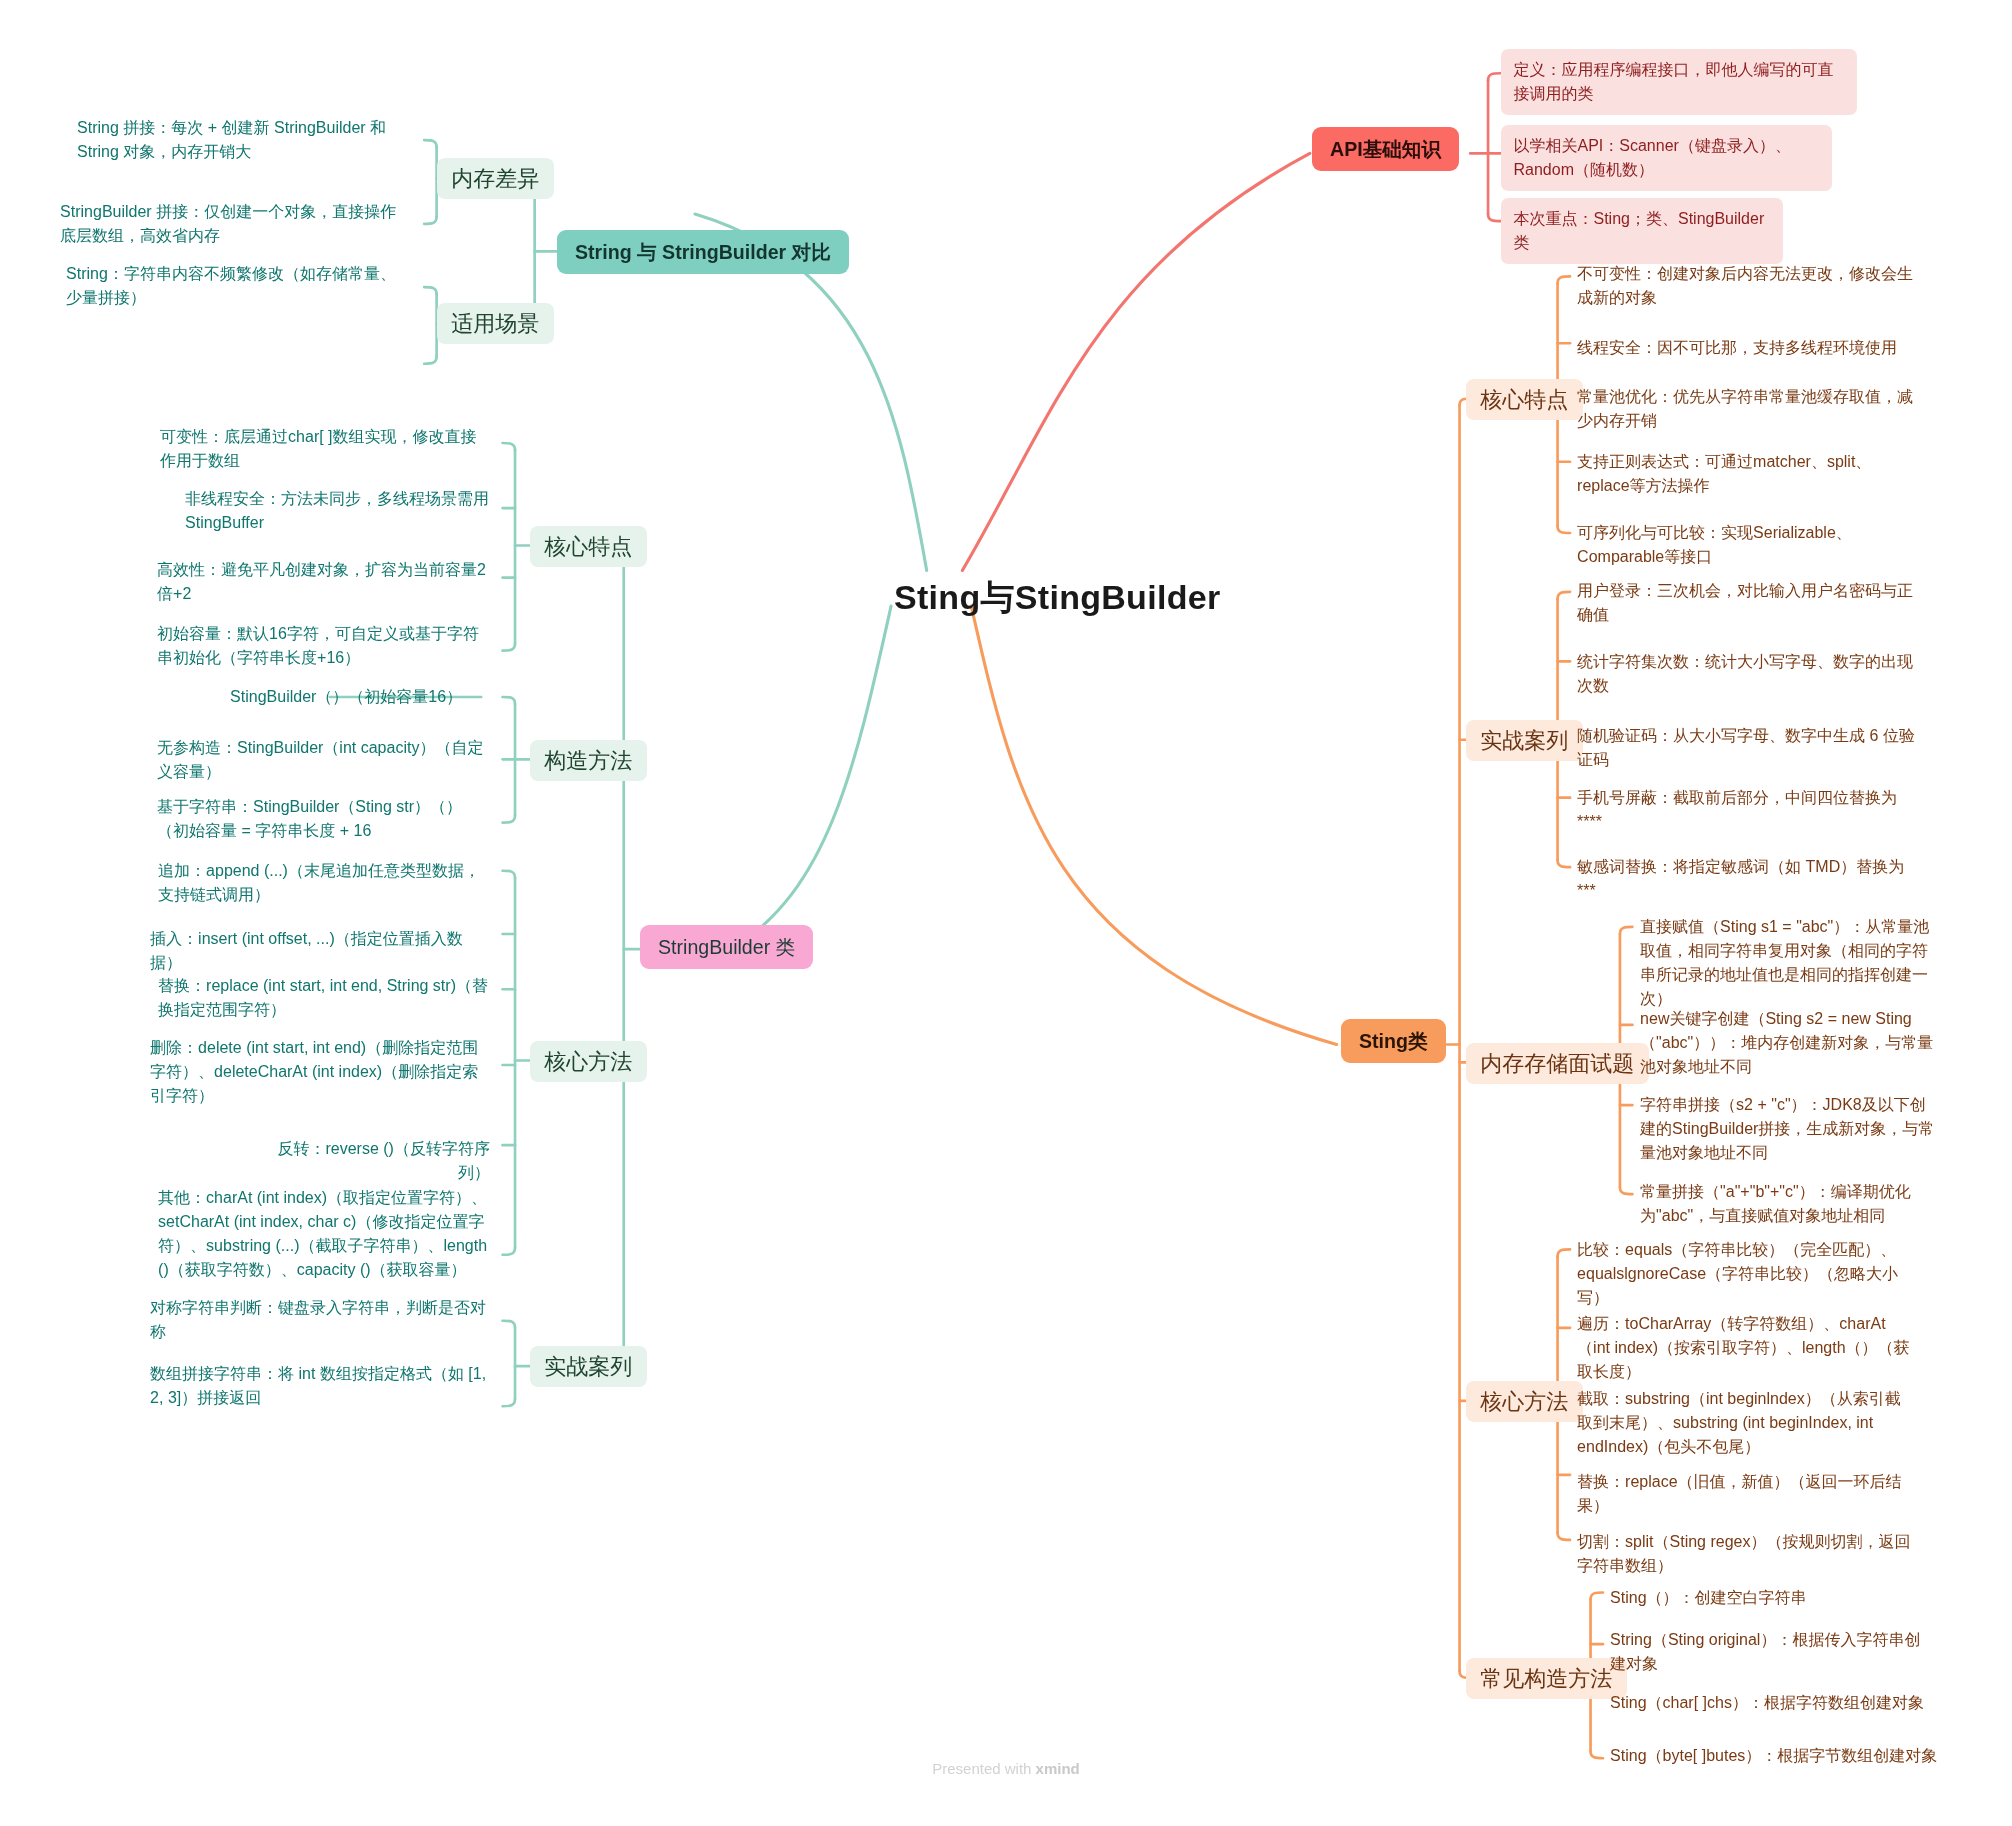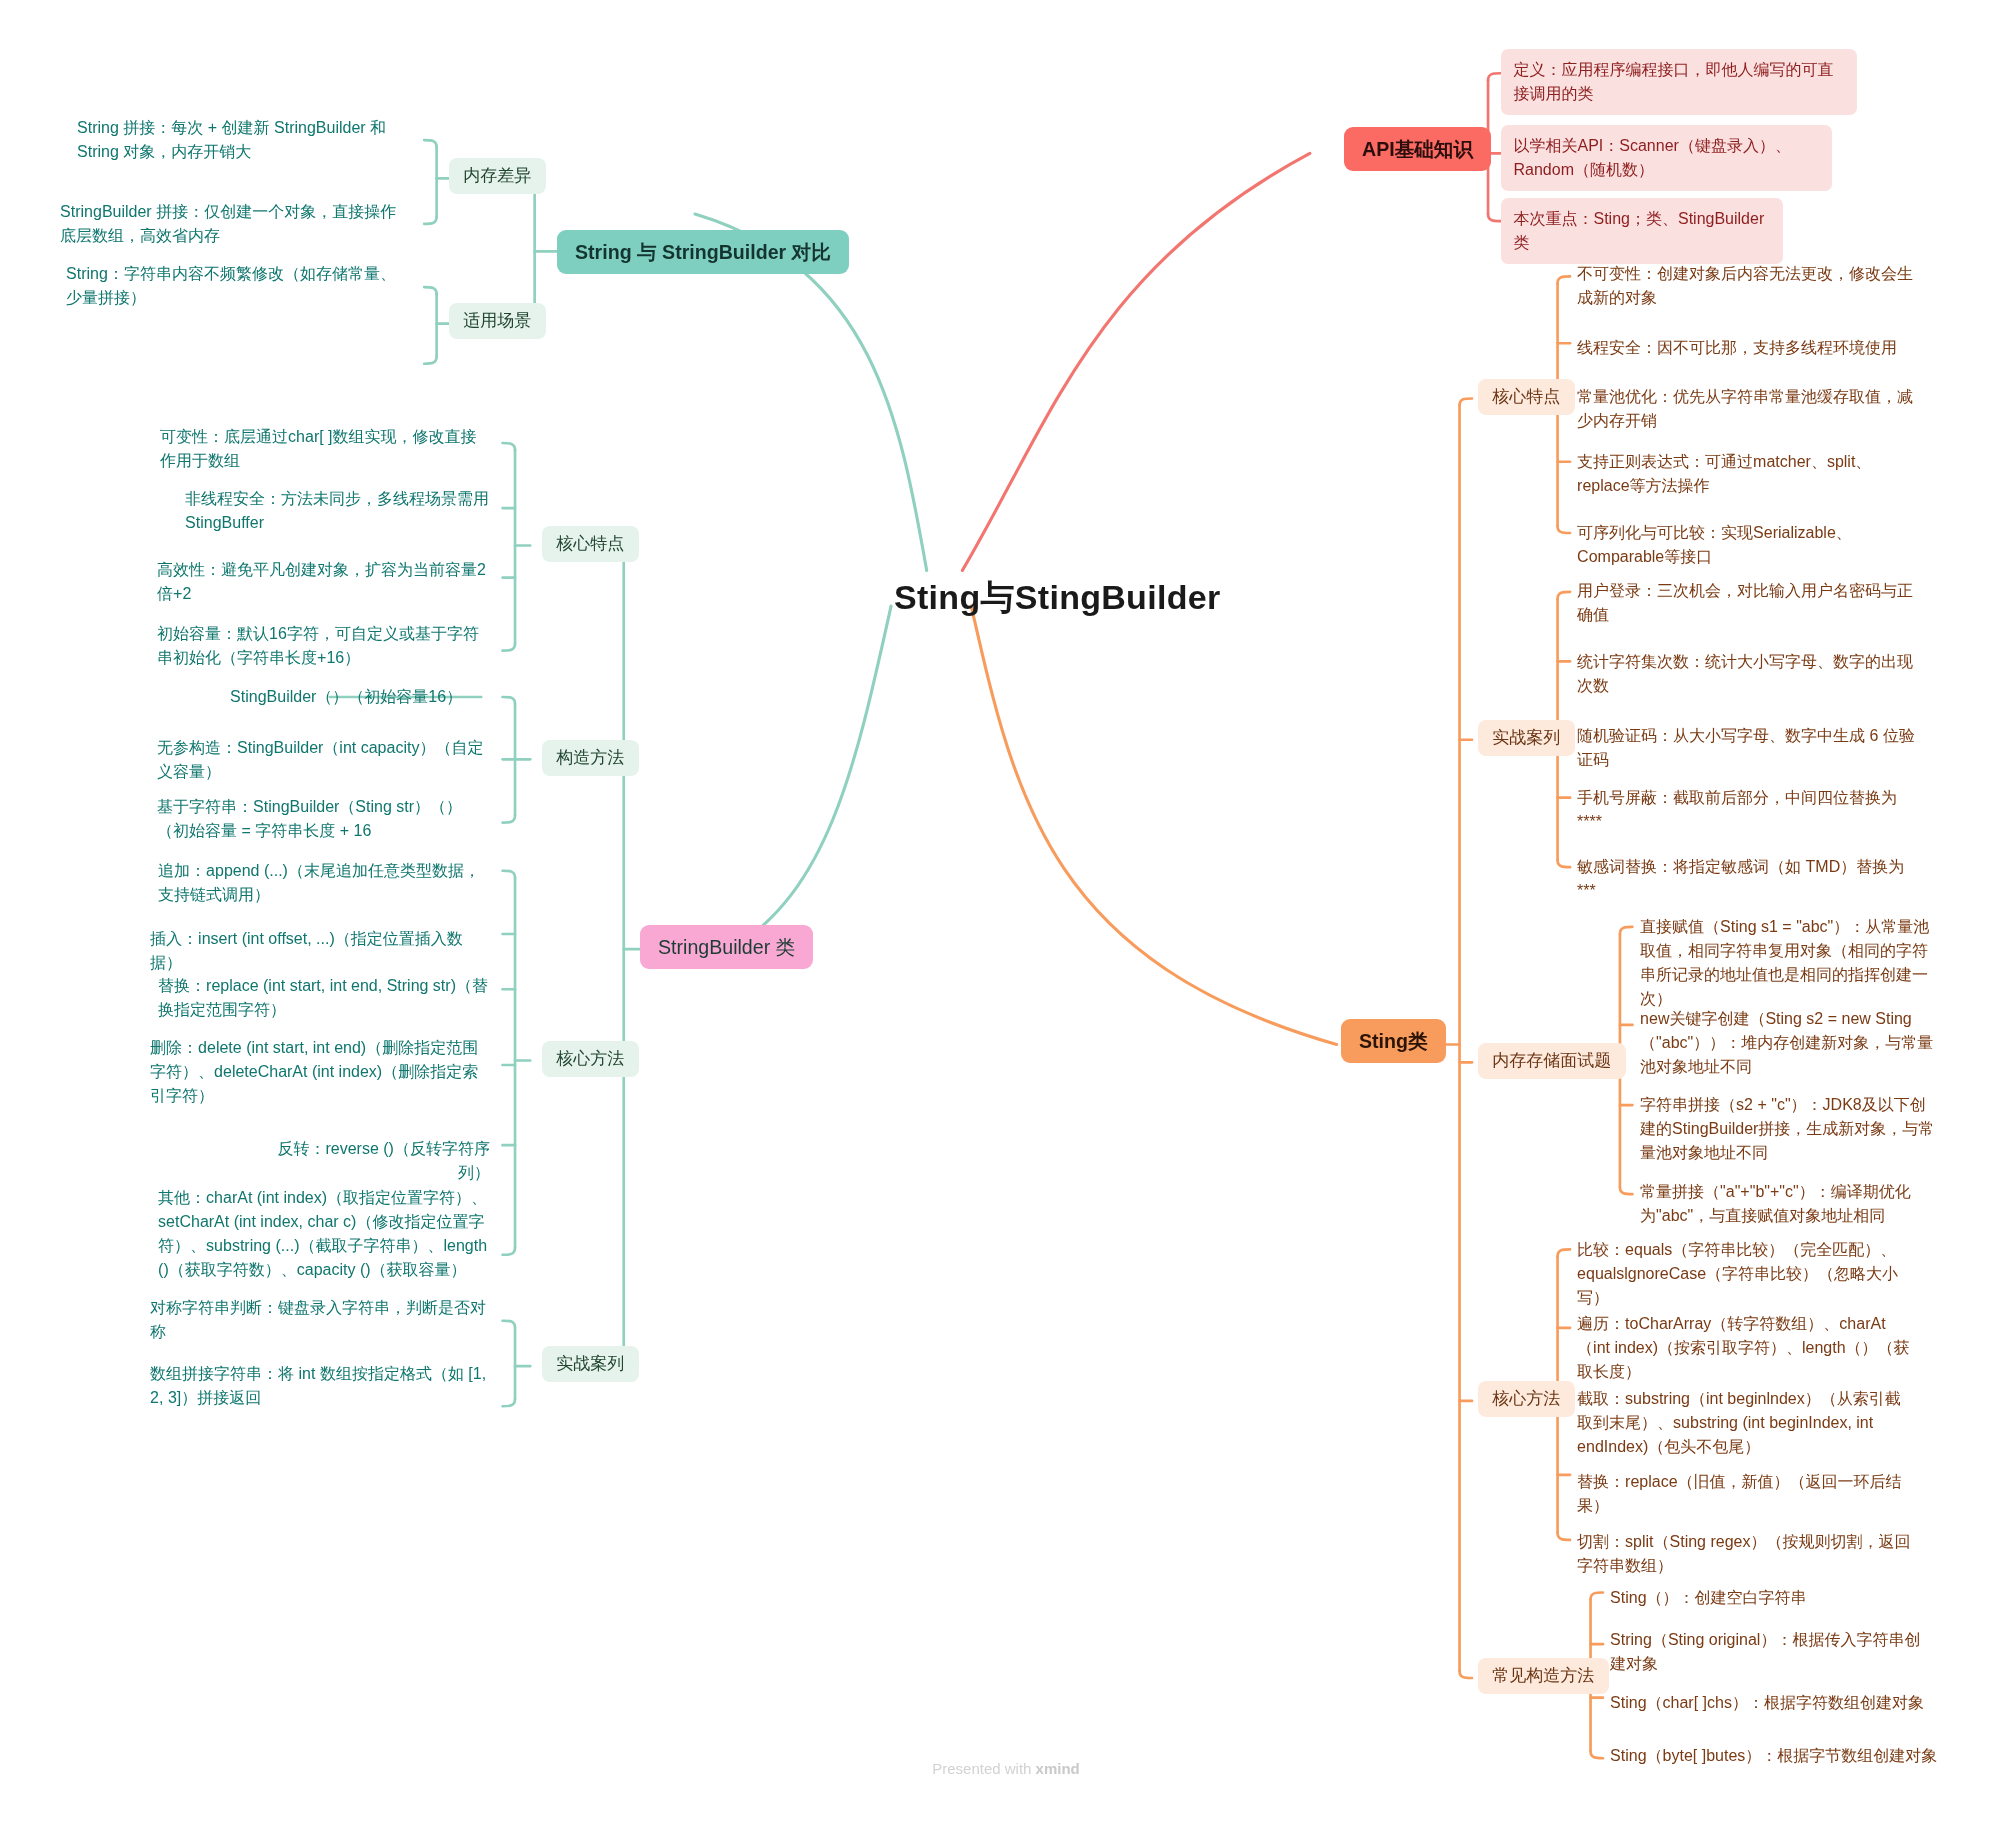--- a/index.html
+++ b/index.html
@@ -37,24 +37,23 @@
   }
   .pill.teal   { background:#7ecfc0; color:#14352f; }
   .pill.teal2  { background:#f9a8d4; color:#1b3b33; font-weight:normal; }
   .pill.red    { background:#fb6a63; color:#2b0e0c; }
   .pill.orange { background:#f79c5c; color:#2b1406; }
 
   
   .sub {
     border-radius: 8px;
     padding: 8px 14.3px;
-    font-size: 17px;
+    font-size: 22px;
     white-space: nowrap;
     line-height: 1.15;
-    margin-left: 12px;
   }
   .sub.green { background:#e6f3ec; color:#20452f; }
   .sub.peach { background:#fdeadd; color:#6b3412; }
 
   
   .leaf {
     font-size: 16px;
     line-height: 1.5;
     padding: 3.6px 7.1px;
     border-radius: 5.3px;
@@ -223,21 +222,21 @@
   <div class="node leaf green left" style="left:143px; top:923px; width:355px;">插入：insert (int offset, ...)（指定位置插入数据）</div>
   <div class="node leaf green left" style="left:151px; top:970px; width:346px;">替换：replace (int start, int end, String str)（替换指定范围字符）</div>
   <div class="node leaf green left" style="left:143px; top:1032px; width:355px;">删除：delete (int start, int end)（删除指定范围字符）、deleteCharAt (int index)（删除指定索引字符）</div>
   <div class="node leaf green left" style="left:253px; top:1133px; width:244px;text-align:right;">反转：reverse ()（反转字符序列）</div>
   <div class="node leaf green left" style="left:151px; top:1182px; width:346px;">其他：charAt (int index)（取指定位置字符）、setCharAt (int index, char c)（修改指定位置字符）、substring (...)（截取子字符串）、length ()（获取字符数）、capacity ()（获取容量）</div>
 
   <div class="node sub green" style="left:530px; top:1346px;">实战案列</div>
   <div class="node leaf green left" style="left:143px; top:1292px; width:355px;">对称字符串判断：键盘录入字符串，判断是否对称</div>
   <div class="node leaf green left" style="left:143px; top:1358px; width:355px;">数组拼接字符串：将 int 数组按指定格式（如 [1, 2, 3]）拼接返回</div>
 
-  <div class="node pill red" style="left:1312px; top:127px;margin-left:32px;">API基础知识</div>
+  <div class="node pill red" style="left:1312px; top:127px;">API基础知识</div>
   <div class="node leaf pinkbg" style="left:1501px; top:49px; width:356px;">定义：应用程序编程接口，即他人编写的可直接调用的类</div>
   <div class="node leaf pinkbg" style="left:1501px; top:125px; width:331px;">以学相关API：Scanner（键盘录入）、Random（随机数）</div>
   <div class="node leaf pinkbg" style="left:1501px; top:198px; width:282px;">本次重点：Sting；类、StingBuilder类</div>
 
   <div class="node pill orange" style="left:1341px; top:1019px;">Sting类</div>
 
   <div class="node sub peach" style="left:1466px; top:379px;">核心特点</div>
   <div class="node leaf brown left" style="left:1570px; top:258px; width:353px;">不可变性：创建对象后内容无法更改，修改会生成新的对象</div>
   <div class="node leaf brown left" style="left:1570px; top:332px; width:353px;">线程安全：因不可比那，支持多线程环境使用</div>
   <div class="node leaf brown left" style="left:1570px; top:381px; width:353px;">常量池优化：优先从字符串常量池缓存取值，减少内存开销</div>

